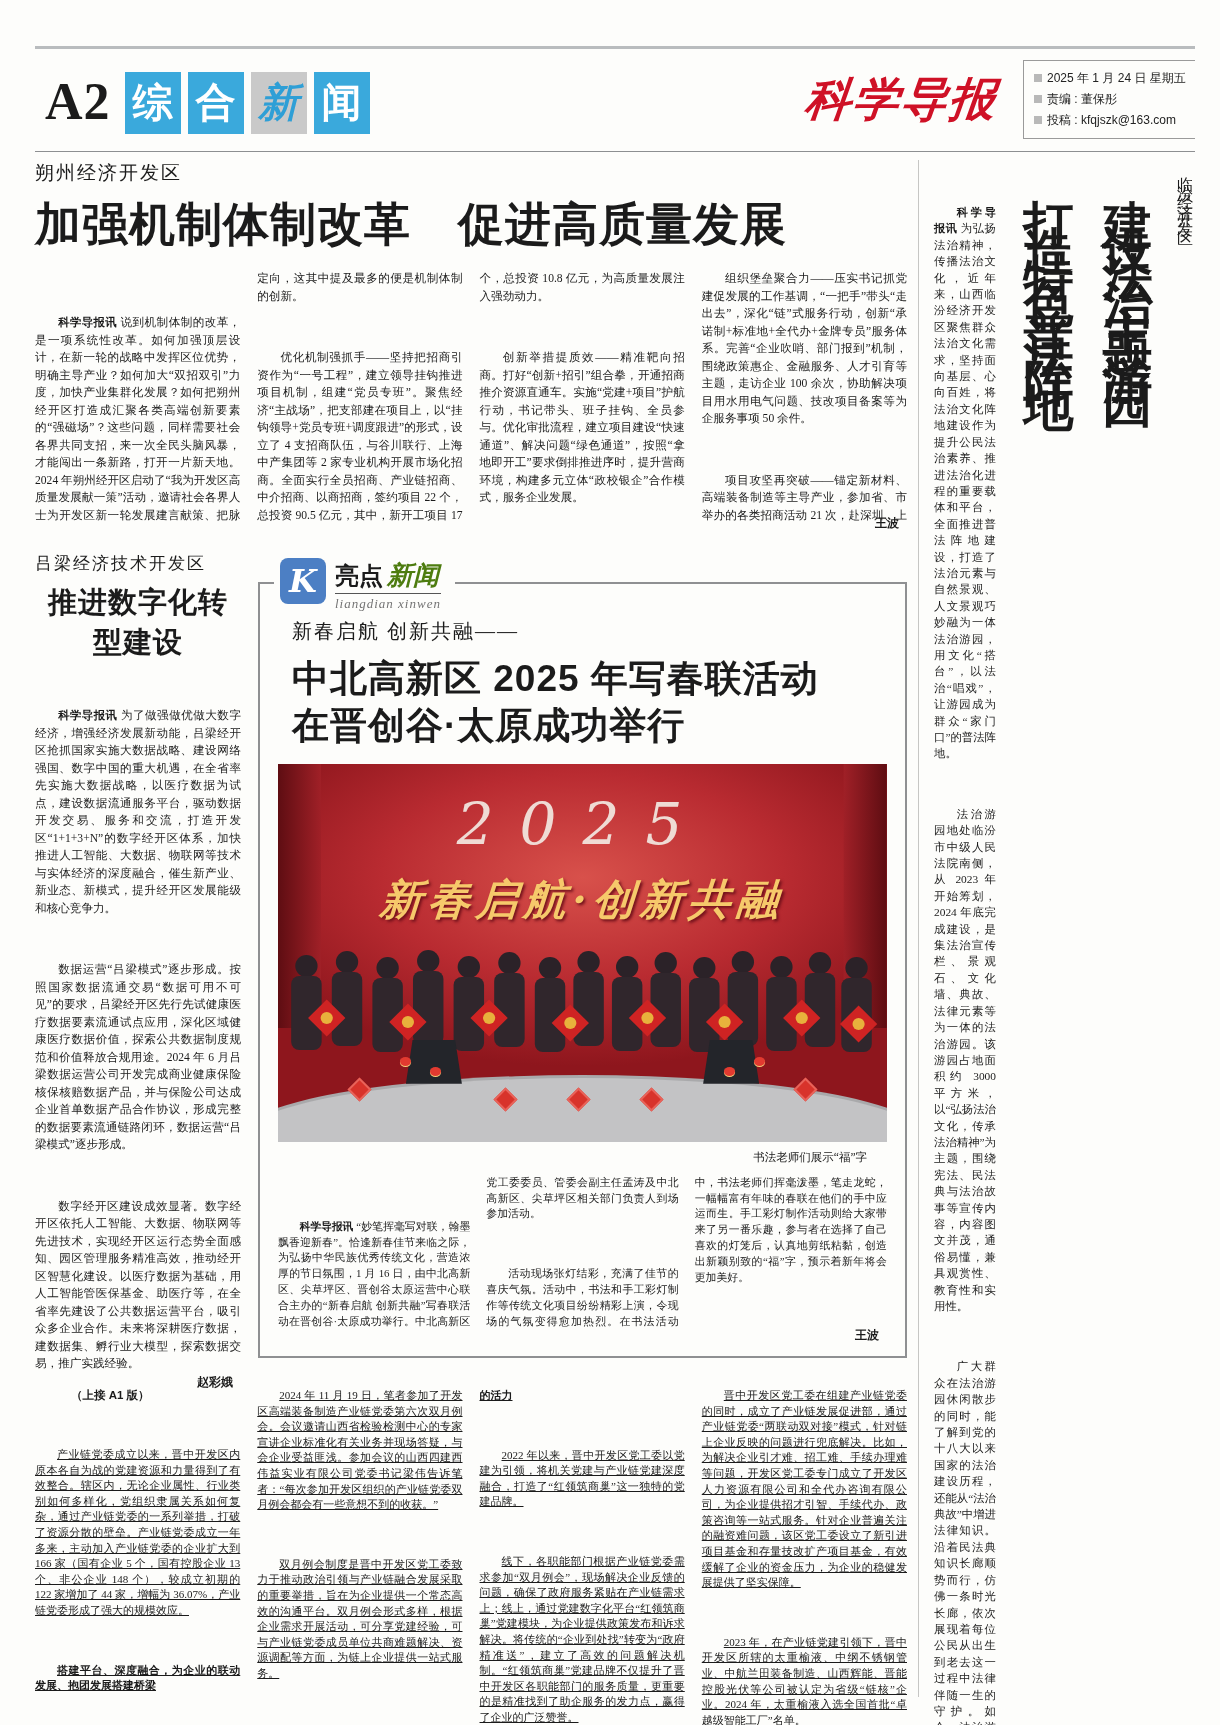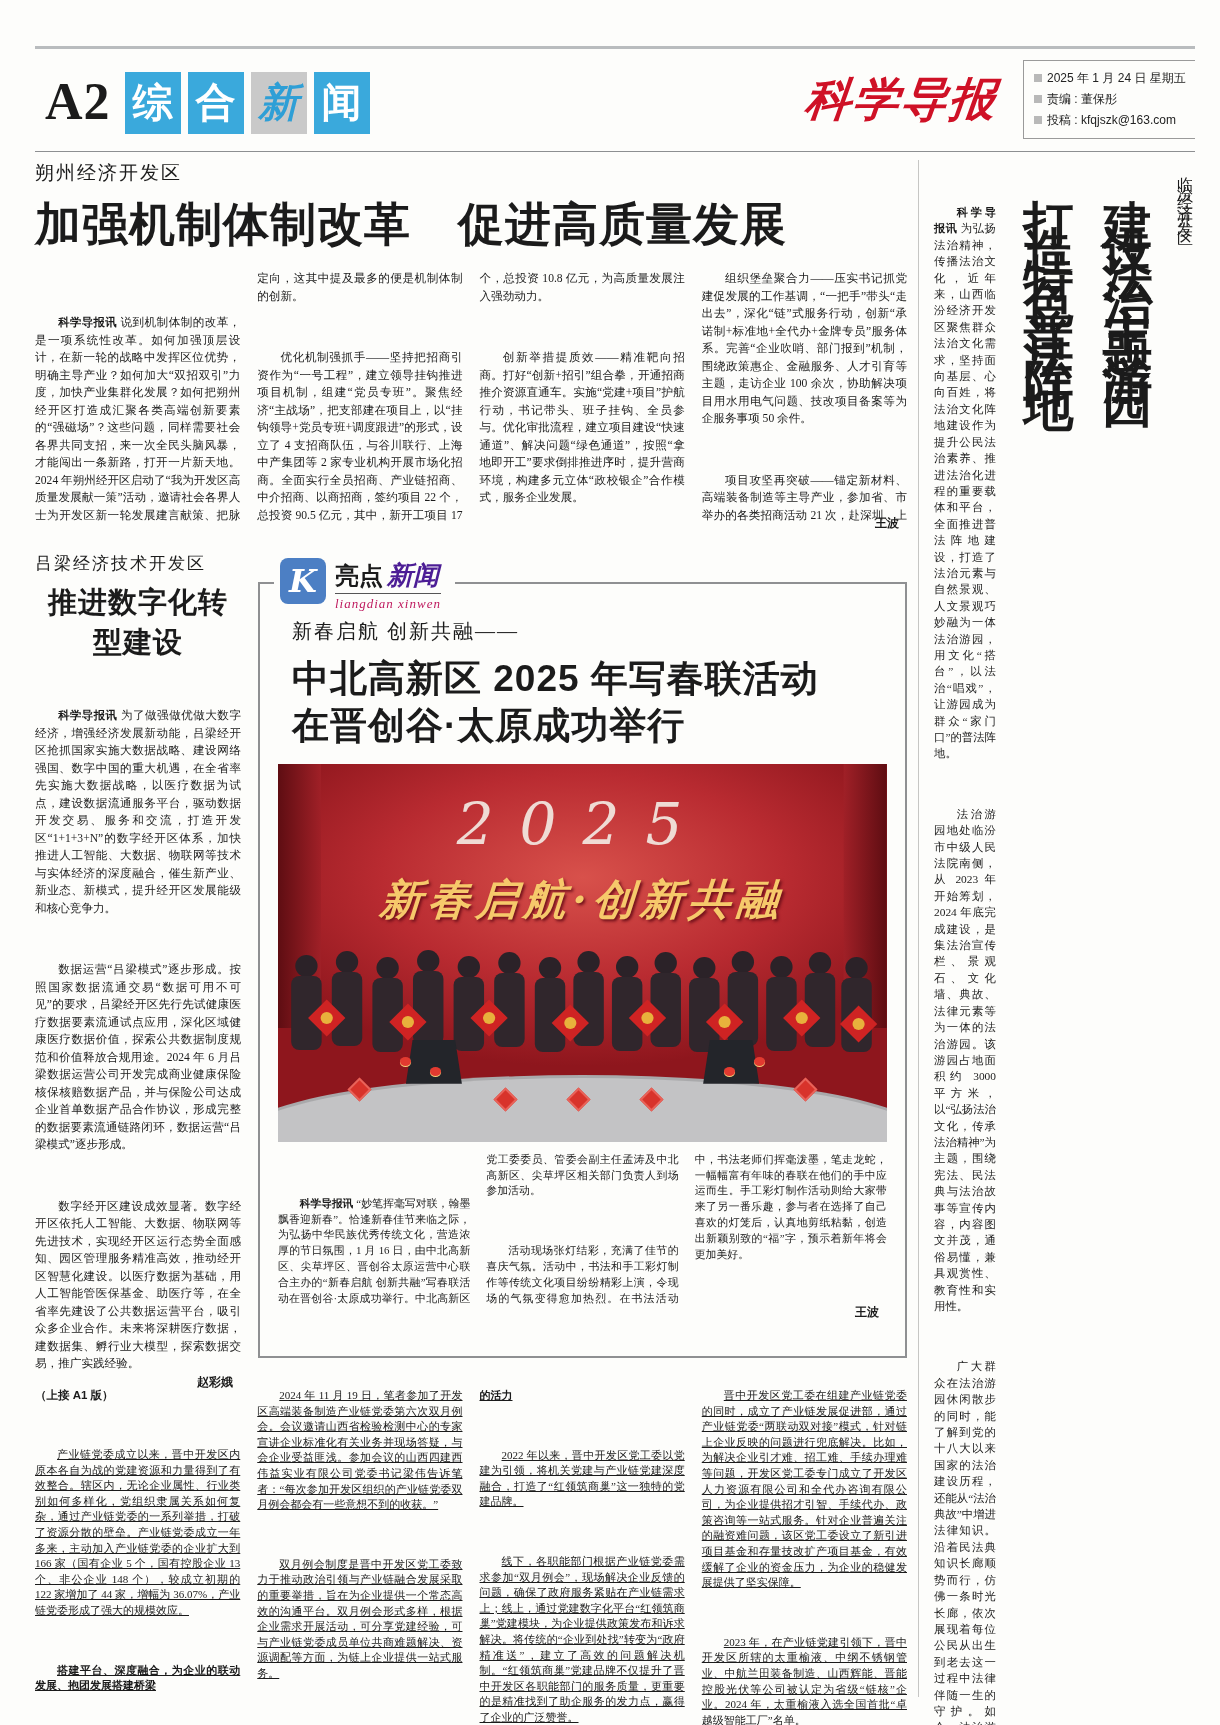--- a/index.html
+++ b/index.html
@@ -45,22 +45,22 @@
   .mid-row{display:flex;gap:17px;margin-top:20px;height:806px;}
   .luliang{width:206px;flex:none;}
   .ll-headline{font-size:29px;font-weight:900;font-family:"Liberation Sans",sans-serif;margin:8px 0 12px 0;letter-spacing:1px;text-align:center;}
 
   .feature{flex:1;border:2px solid #8f9092;position:relative;margin-top:30px;padding:30px 18px 8px 18px;}
   .f-logo-row{position:absolute;top:-26px;left:14px;display:flex;align-items:flex-start;gap:9px;
               background:#fdfdfb;padding:0 14px 2px 6px;}
   .f-k{width:46px;height:46px;background:#4c7fc4;border-radius:8px;color:#fff;display:flex;align-items:center;
        justify-content:center;font-size:32px;font-weight:bold;font-family:"DejaVu Serif",serif;font-style:italic;}
   .f-title-black{font-size:24px;font-weight:900;font-family:"Liberation Sans",sans-serif;}
-  .f-title-blue{font-size:26px;font-weight:bold;font-style:italic;color:#4c1d95;font-family:"DejaVu Serif",serif;}
-  .f-pinyin{font-size:13px;color:#be185d;font-style:italic;border-top:1px solid #555;padding-top:2px;
+  .f-title-blue{font-size:26px;font-weight:bold;font-style:italic;color:#4d7c0f;font-family:"DejaVu Serif",serif;}
+  .f-pinyin{font-size:13px;color:#737373;font-style:italic;border-top:1px solid #555;padding-top:2px;
             font-family:"Liberation Serif",serif;letter-spacing:1px;}
   .f-kicker{font-size:20px;letter-spacing:2px;margin:4px 0 10px 14px;}
   .f-headline{font-size:37px;font-weight:900;font-family:"Liberation Sans",sans-serif;line-height:1.28;
               letter-spacing:1px;margin-left:14px;}
   .f-body{column-count:3;column-gap:16px;margin-top:10px;height:168px;overflow:hidden;}
   .f-body p.para{font-size:10.9px;line-height:15.8px;}
   .f-caption{text-align:right;font-size:11.5px;margin:8px 20px 10px 0;}
 
   
   .photo{position:relative;height:378px;margin-top:14px;overflow:hidden;background:
@@ -79,21 +79,21 @@
   .photo .spk{position:absolute;bottom:58px;width:56px;height:44px;background:#23252a;
          clip-path:polygon(12% 0,88% 0,100% 100%,0 100%);}
   .photo .spk.l{left:21%;} .photo .spk.r{right:21%;}
   .photo .lant{position:absolute;width:11px;height:9px;background:#e23a30;border-radius:50%;box-shadow:0 1px 0 #f8d27a;}
   .photo .paper{position:absolute;bottom:34px;width:17px;height:17px;background:#d8332b;transform:rotate(45deg);
          box-shadow:inset 0 0 0 2px #e8635a;}
 
   
   .bottom-section{margin-top:30px;column-count:4;column-gap:17px;height:372px;overflow:hidden;}
   .bottom-section p.para{font-size:11px;line-height:15.6px;text-decoration:underline;}
-  .jump{font-weight:bold;font-family:"Liberation Sans",sans-serif;font-size:11.5px;margin-bottom:2px;}
+  .jump{font-weight:bold;font-family:"Liberation Sans",sans-serif;font-size:11.5px;margin-bottom:2px;margin-left:36px;}
 
   
   .linfen-flex{display:flex;gap:8px;}
   .lf-body{flex:1;}
   .lf-body p.para{font-size:11.4px;line-height:16.4px;}
   .vhead{writing-mode:vertical-rl;height:712px;flex:none;}
   .vhead span{display:block;}
   .vkicker{font-size:16px;letter-spacing:9px;margin-left:12px;padding-top:4px;}
   .vh{font-size:50px;font-weight:bold;font-family:"Liberation Serif",serif;letter-spacing:26px;margin-left:12px;}
 </style>
@@ -212,20 +212,21 @@
             <div class="lant" style="left:20%;bottom:76px;"></div>
             <div class="lant" style="left:25%;bottom:66px;"></div>
             <div class="lant" style="right:20%;bottom:76px;"></div>
             <div class="lant" style="right:25%;bottom:66px;"></div>
             <div class="paper" style="left:36%;"></div>
             <div class="paper" style="left:48%;"></div>
             <div class="paper" style="left:60%;"></div>
             <div class="paper" style="left:12%;bottom:44px;"></div>
             <div class="paper" style="right:12%;bottom:44px;"></div>
           </div>
+          <div class="f-caption">书法老师们展示“福”字</div>
 
           <div class="f-body">
               <p class="para"><b>科学导报讯 </b>“妙笔挥毫写对联，翰墨飘香迎新春”。恰逢新春佳节来临之际，为弘扬中华民族优秀传统文化，营造浓厚的节日氛围，1 月 16 日，由中北高新区、尖草坪区、晋创谷太原运营中心联合主办的“新春启航 创新共融”写春联活动在晋创谷·太原成功举行。中北高新区党工委委员、管委会副主任孟涛及中北高新区、尖草坪区相关部门负责人到场参加活动。</p>
               <p class="para">活动现场张灯结彩，充满了佳节的喜庆气氛。活动中，书法和手工彩灯制作等传统文化项目纷纷精彩上演，令现场的气氛变得愈加热烈。在书法活动中，书法老师们挥毫泼墨，笔走龙蛇，一幅幅富有年味的春联在他们的手中应运而生。手工彩灯制作活动则给大家带来了另一番乐趣，参与者在选择了自己喜欢的灯笼后，认真地剪纸粘黏，创造出新颖别致的“福”字，预示着新年将会更加美好。</p>
               <p class="para">此次活动不仅为晋创谷·太原的企业和员工送上了新春的祝福，也为传承和弘扬中华优秀传统文化搭建了桥梁，为即将到来的新年增添一抹浓厚的文化色彩，展现科技创新与文化传承并重的精神风貌。</p>
             </div>
           <div class="byline" style="margin-top:-16px;">王波</div>
         </div>
       </div>
 

